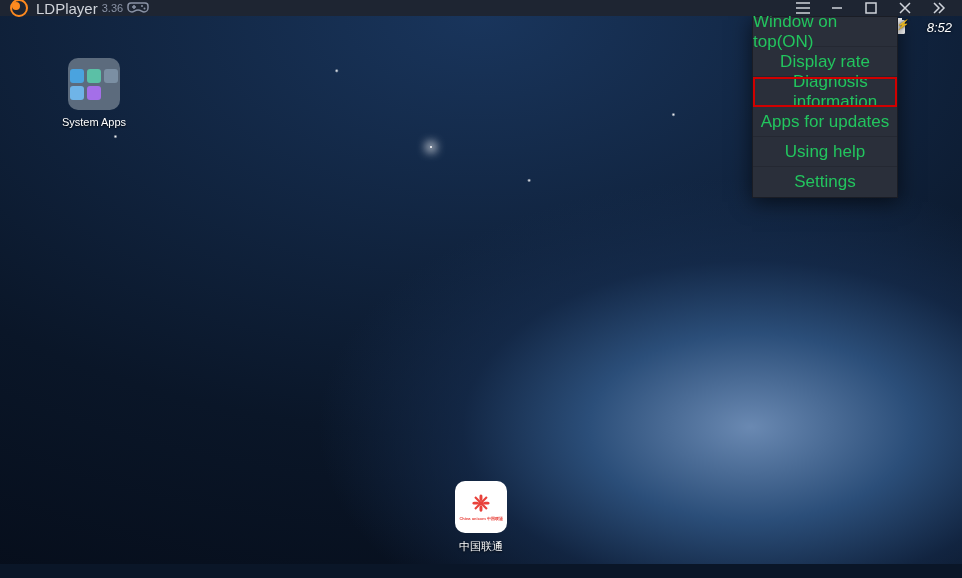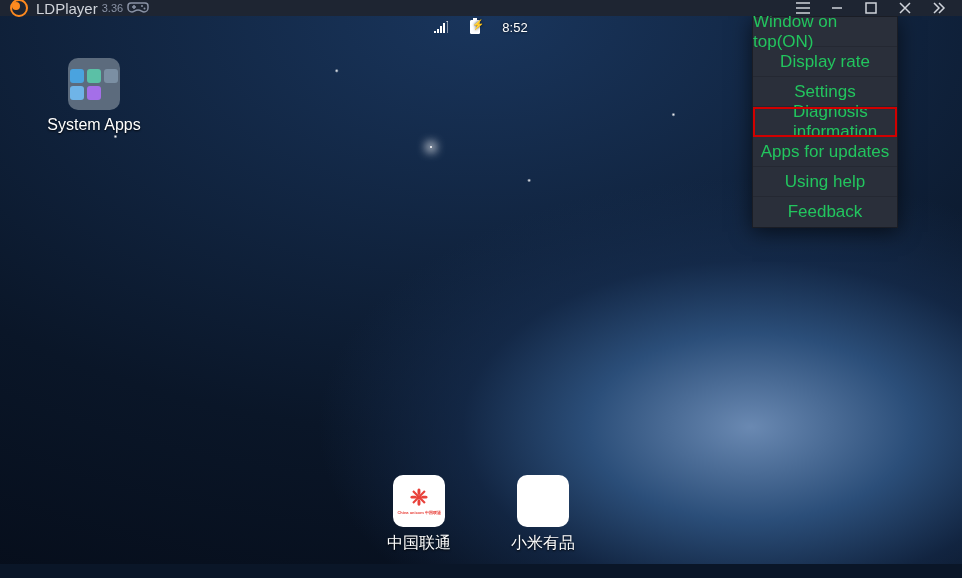--- a/index.html
+++ b/index.html
@@ -44,23 +44,24 @@
 }
 .viewport::before {
   content: ""; position: absolute; left: 430px; top: 130px;
   width: 2px; height: 2px; background: #fff; border-radius: 50%;
   box-shadow: 0 0 10px 4px rgba(255,255,255,0.8),
               -20px 10px 14px 1px rgba(255,255,255,0.15),
               20px -10px 14px 1px rgba(255,255,255,0.15);
 }
 .statusbar {
   position: absolute; top: 0; left: 0; right: 0; height: 22px;
-  display: flex; align-items: center; justify-content: center;
+  display: flex; align-items: center; justify-content: flex-end;
   color: #fff; font-size: 13px; padding: 0 10px; gap: 22px;
   text-shadow: 0 0 3px rgba(0,0,0,0.8);
+  font-style: italic;
 }
 .statusbar .sig { display:inline-flex; }
 .statusbar .batt {
   width: 10px; height: 14px; border: 1px solid #fff; border-radius: 1px;
   position: relative; background: #fff;
 }
 .statusbar .batt::before {
   content: ""; position: absolute; top: -3px; left: 2px; width: 4px; height: 2px;
   background: #fff;
 }
@@ -73,21 +74,21 @@
 .dock-icons {
   position: absolute; bottom: 10px; left: 50%; transform: translateX(-50%);
   display: flex; gap: 56px;
 }
 .app-icon { width: 68px; display: flex; flex-direction: column; align-items: center; gap: 6px; cursor: pointer; }
 .app-icon .tile {
   width: 52px; height: 52px; border-radius: 10px;
   display: flex; align-items: center; justify-content: center;
   position: relative; overflow: hidden; color: #fff; font-weight: bold;
 }
-.app-icon .label { font-size: 16px; color: #fff; text-align: center; text-shadow: 0 1px 2px rgba(0,0,0,0.9); white-space: nowrap; }
+.app-icon .label { font-size: 11px; color: #fff; text-align: center; text-shadow: 0 1px 2px rgba(0,0,0,0.9); white-space: nowrap; }
 .tile-system { background: #5c6b7d; }
 .tile-system .grid { display: grid; grid-template-columns: repeat(3,14px); grid-template-rows: repeat(2,14px); gap: 3px; }
 .tile-system .grid span { background: #3b4a5b; border-radius: 3px; }
 .tile-system .grid span:nth-child(1){background:#4aa3df}
 .tile-system .grid span:nth-child(2){background:#5bc0a6}
 .tile-system .grid span:nth-child(3){background:#7b8fa3}
 .tile-system .grid span:nth-child(4){background:#6fb4e8}
 .tile-system .grid span:nth-child(5){background:#a46fe8}
 .tile-ldstore { background: linear-gradient(#ffb43a,#ff8a1f); }
 .tile-ldstore .bag {
@@ -190,45 +191,36 @@
   </div>
 
   <div class="dock-icons">
     <div class="app-icon">
       <div class="tile tile-unicom">
         <span class="knot">❈</span>
         <span class="sub">China unicom 中国联通</span>
       </div>
       <span class="label">中国联通</span>
     </div>
-    <div class="app-icon">
-      <div class="tile tile-youpin">
-        <span>有品</span>
-      </div>
-      <span class="label">小米有品</span>
-    </div>
   </div>
 
   <div class="menu">
     <div class="item">
         <span>Window on top(ON)</span>
       </div>
     <div class="item">
         <span>Display rate</span>
-      </div>
-    <div class="item">
-        <span>Settings</span>
       </div>
     <div class="item highlight">
         <span>Diagnosis information</span>
       </div>
     <div class="item">
         <span>Apps for updates</span>
       </div>
     <div class="item">
         <span>Using help</span>
       </div>
     <div class="item">
-        <span>Feedback</span>
+        <span>Settings</span>
       </div>
   </div>
 
 </div>
 
 </body></html>

